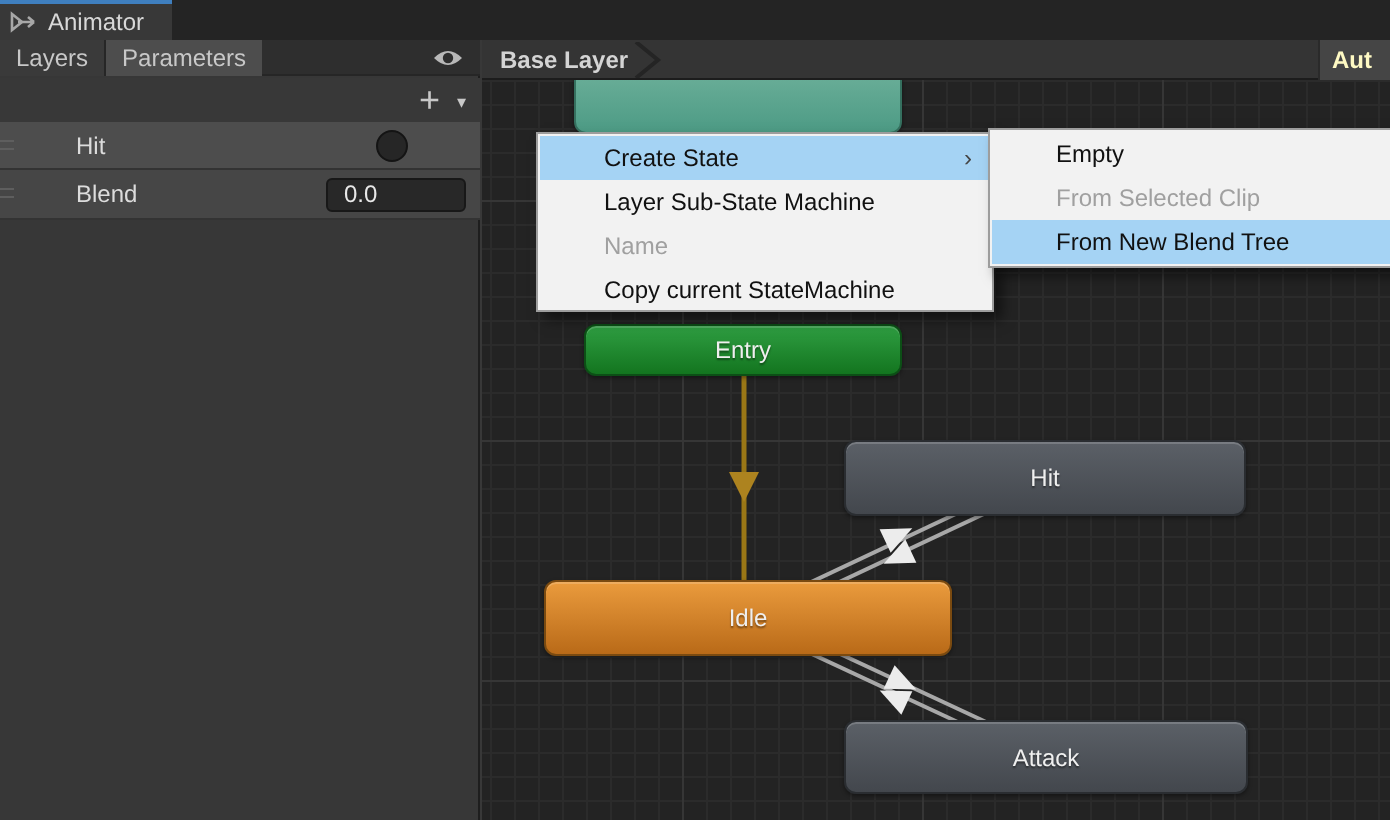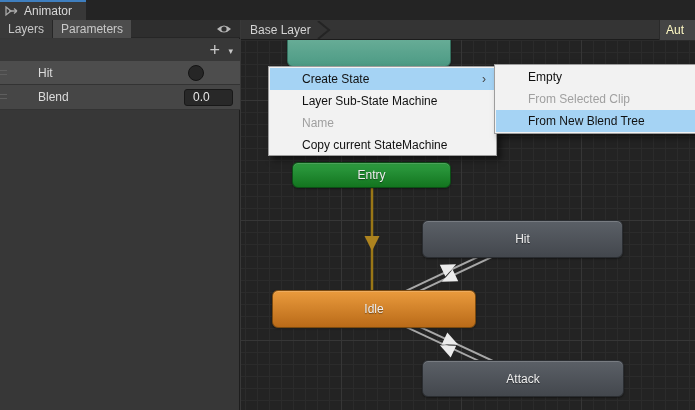--- a/index.html
+++ b/index.html
@@ -35,28 +35,28 @@
   .param-rows { position:absolute; left:0; top:41px; width:240px; }
   .param-row { position:relative; width:240px; height:24px; border-bottom:1px solid #333333;
                display:flex; align-items:center; }
   .param-row.r0 { background:#4d4d4d; }
   .param-row.r1 { background:#464646; height:25px; }
   .drag-handle { position:absolute; left:0; top:9px; width:7px; height:5px;
                  border-top:1px solid #5e5e5e; border-bottom:1px solid #5e5e5e; }
   .param-label { margin-left:38px; font-size:12px; color:#dcdcdc; }
   .trigger-dot { position:absolute; right:36px; top:4px; width:16px; height:16px; border-radius:50%;
                  background:#262626; border:1px solid #141414; }
-  .value-field { position:absolute; right:7px; top:4px; width:49px; height:17px; background:#282828;
+  .value-field { position:absolute; right:7px; top:4px; width:70px; height:17px; background:#282828;
                  border:1px solid #181818; border-radius:3px; color:#e8e8e8; font-size:12px;
                  padding-left:8px; line-height:15px; }
 
   
   .graph { position:absolute; left:241px; top:20px; width:454px; height:390px; }
   .breadcrumb-bar { position:absolute; left:0; top:0; width:454px; height:20px; background:#343434;
-                    border-bottom:1px solid #1c1c1c; }
+                    border-bottom:1px solid #1c1c1c;font-weight:bold; }
   .crumb { position:absolute; left:9px; top:0; height:20px; line-height:20px; font-size:12px; color:#d4d4d4; }
   .crumb-chevron { position:absolute; left:76px; top:1px; }
   .auto-btn { position:absolute; right:-1px; top:0; height:20px; width:37px; background:#454545;
               border-left:1px solid #2a2a2a; color:#fef9c3; font-size:12px; line-height:20px; padding-left:6px; }
 
   .canvas { position:absolute; left:0; top:20px; width:454px; height:370px; overflow:hidden;
             background-color:#232323;
             background-image:
               linear-gradient(to right, #363636 1px, transparent 1px),
               linear-gradient(to bottom, #363636 1px, transparent 1px),

